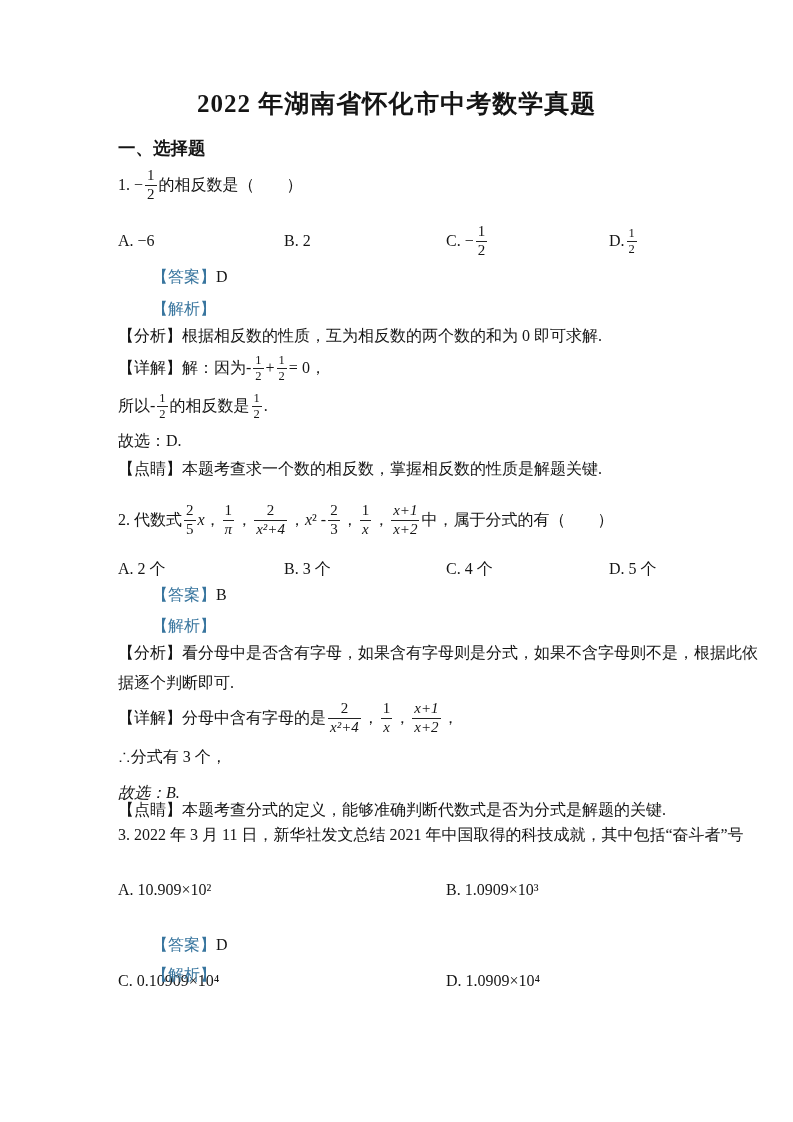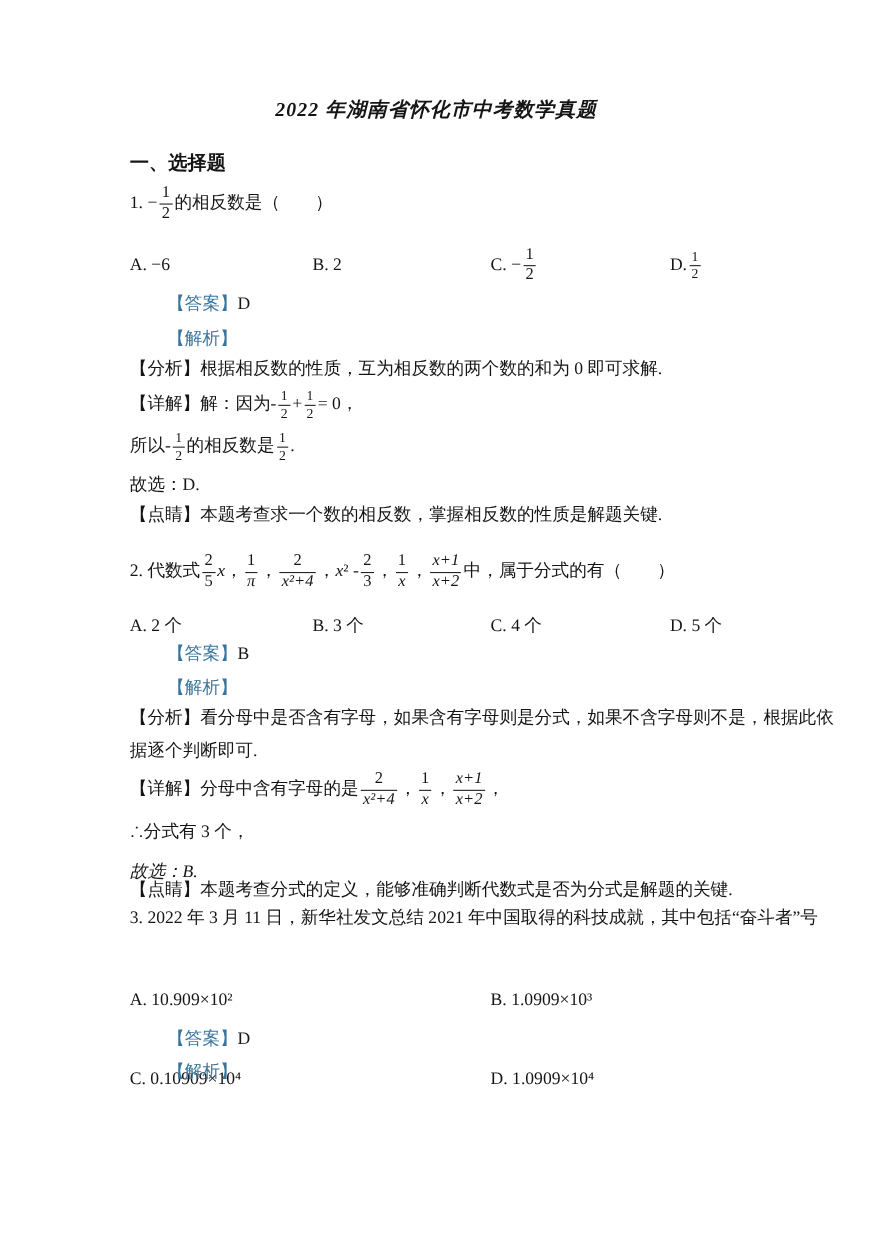--- a/index.html
+++ b/index.html
@@ -4,21 +4,21 @@
 <style>
   html,body{margin:0;padding:0;}
   body{
     width:793px;height:1122px;background:#ffffff;position:relative;
     font-family:"Liberation Serif","DejaVu Serif",serif;
     color:#151515;font-size:16px;overflow:hidden;
   }
   .page{position:absolute;inset:0;}
   .line{position:absolute;left:118px;white-space:nowrap;line-height:1.3;}
   .center{left:0;width:793px;text-align:center;}
-  .title{font-weight:bold;font-size:18px;letter-spacing:1px;font-style:italic;}
+  .title{font-weight:bold;font-size:25px;letter-spacing:1px;}
   .section{font-weight:bold;font-size:17.5px;}
   .blue{color:#38759e;margin-left:34px;}
   .it{font-style:italic;}
   .mathrow{display:flex;align-items:center;}
   .frac{
     display:inline-flex;flex-direction:column;align-items:center;
     line-height:1.15;font-size:12.5px;margin:0 2px;text-align:center;
   }
   .frac.big{font-size:15px;}
   .frac .num{padding:0 2px;}
@@ -178,21 +178,21 @@
     </div>
 
   <div class="line" style="top:747px;">∴分式有 3 个，</div>
 
   <div class="line" style="top:783px;font-style:italic;">故选：B.</div>
 
   <div class="line" style="top:800px;">【点睛】本题考查分式的定义，能够准确判断代数式是否为分式是解题的关键.</div>
 
   <div class="line" style="top:825px;">3. 2022 年 3 月 11 日，新华社发文总结 2021 年中国取得的科技成就，其中包括“奋斗者”号</div>
 
-  <div class="opt-row" style="top:878px;height:24px;margin-top:20px;">
+  <div class="opt-row" style="top:878px;height:24px;">
     <span class="opt half-l">A.  10.909×10²</span>
     <span class="opt half-r">B.  1.0909×10³</span>
   </div>
   <div class="opt-row" style="top:952px;height:24px;margin-top:17px;">
     <span class="opt half-l">C.  0.10909×10⁴</span>
     <span class="opt half-r">D.  1.0909×10⁴</span>
   </div>
 
   <div class="line" style="top:935px;">
     <span class="blue">【答案】</span><span>D</span>

